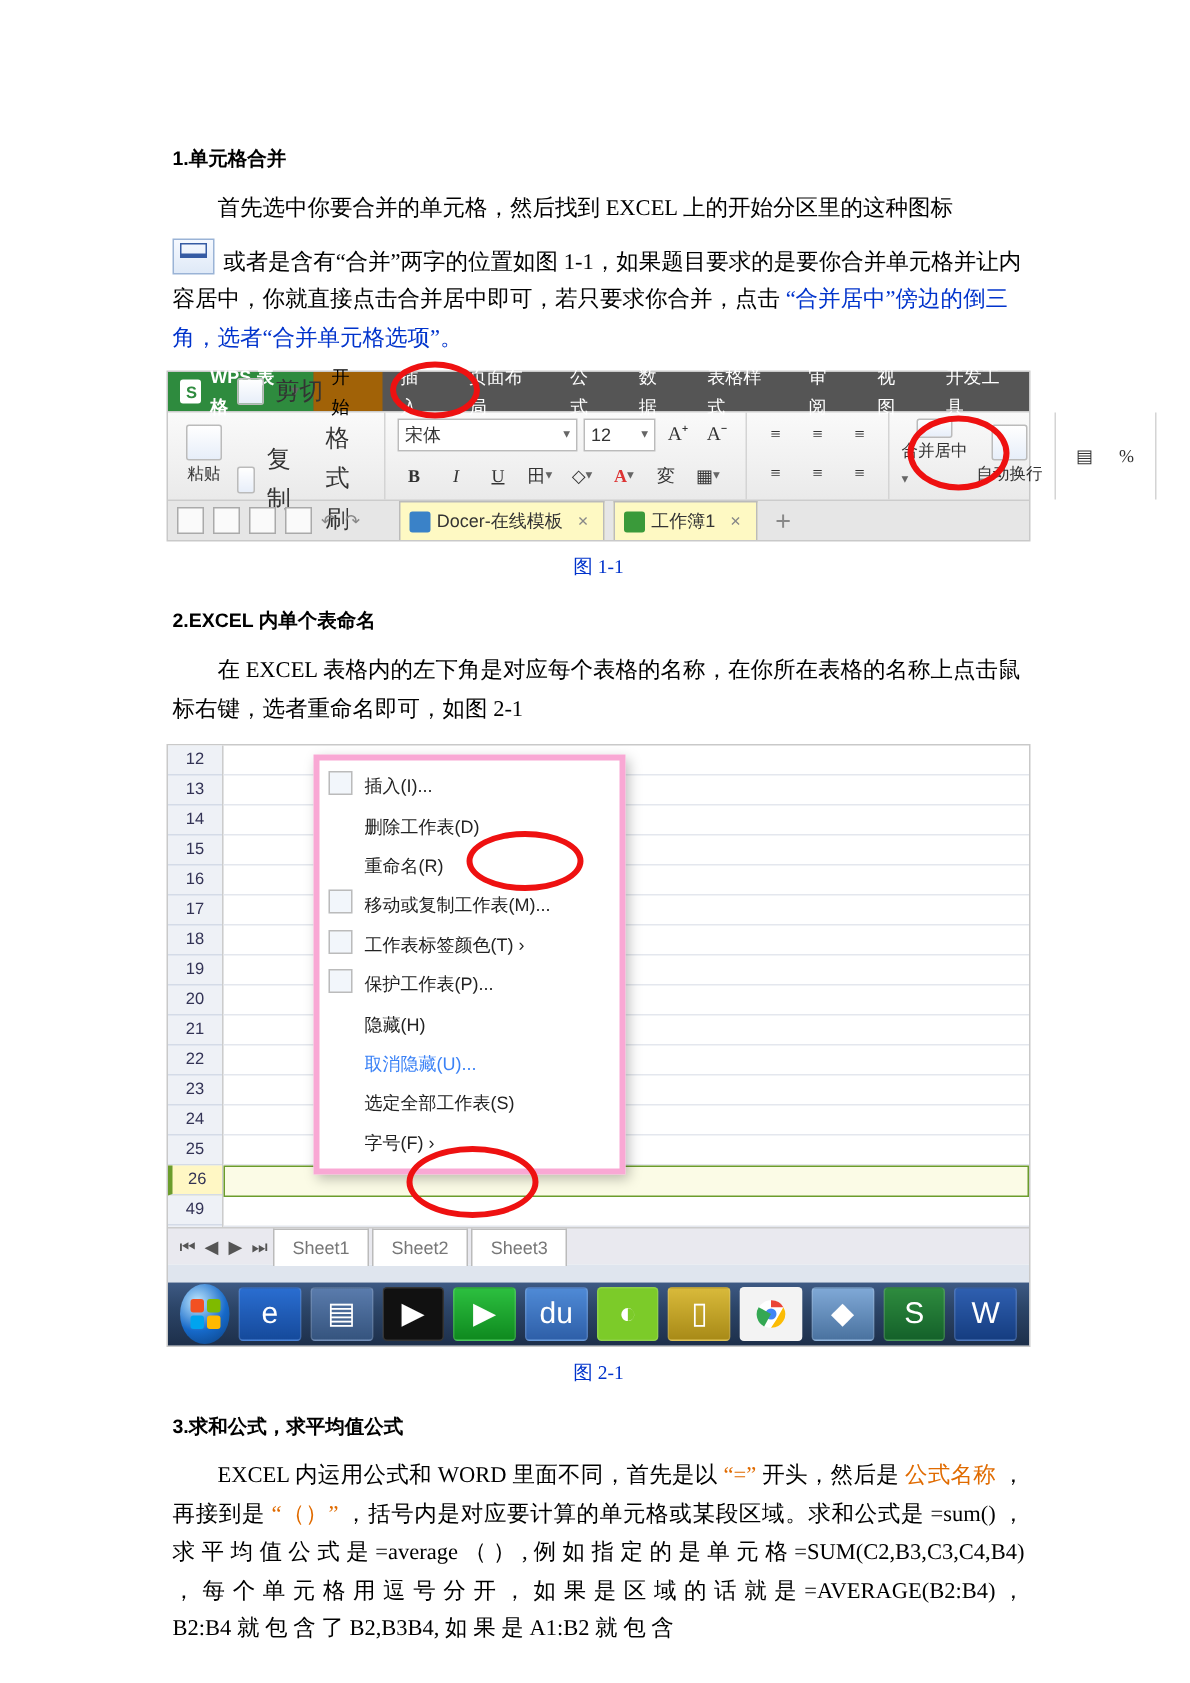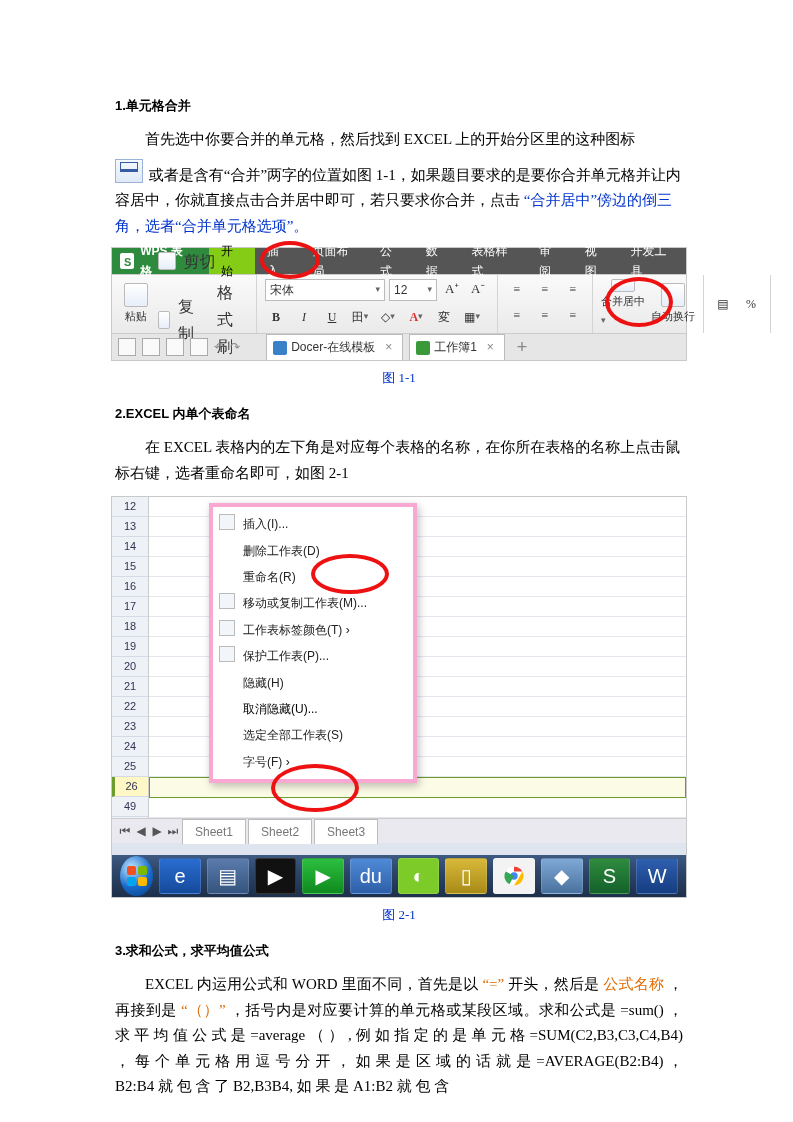--- a/index.html
+++ b/index.html
@@ -75,21 +75,21 @@
   .wps-logo .s {
     display:inline-block;width:16px;height:16px;margin-right:6px;
     background:#fff;border-radius:2px;position:relative;
   }
   .wps-logo .s::after{content:"S";color:#2e8b3e;font-size:11px;font-weight:bold;position:absolute;left:4px;top:0;}
   .tab {
     padding: 0 12px;
     display:flex;align-items:center;
     cursor:pointer;
   }
-  .tab.active { background:#84cc16; color:#000;font-family:Liberation Serif, serif; }
+  .tab.active { background:#a16207; color:#000;font-family:Liberation Serif, serif; }
   .ribbon-body {
     display:flex;
     background:linear-gradient(#fafafa,#eaeaea);
     height:58px;
     border-top:1px solid #ccc;
   }
   .grp {
     display:flex;
     align-items:center;
     padding:4px 8px;
@@ -123,21 +123,21 @@
   .fig1-wrap{position:relative;}
   .ring1{width:52px;height:30px;left:145px;top:-6px;}
   .ring2{width:60px;height:42px;left:490px;top:30px;}
   .tabbar {
     display:flex;align-items:center;height:26px;
     background:#e6e6e6;border-top:1px solid #ccc;padding:0 6px;gap:6px;
   }
   .tinyic{width:16px;height:16px;border:1px solid #aaa;background:#fafafa;}
   .doc-tab{
     display:flex;align-items:center;gap:4px;
-    background:#ffffff;border:1px solid #bbb;border-bottom:none;
+    background:#fef9c3;border:1px solid #bbb;border-bottom:none;
     padding:2px 10px 2px 6px;font-size:12px;
   }
   .doc-tab .x{color:#888;margin-left:6px;}
   .doc-tab .d{width:14px;height:14px;background:#3a82c8;border-radius:2px;}
   .doc-tab .g{width:14px;height:14px;background:#3a9a3a;border-radius:2px;}
   .plus{font-size:18px;color:#888;padding:0 6px;}
   
   .fig2-wrap{position:relative;margin:10px -4px 0 -4px;}
   .fig2{
     border:1px solid #c9c9c9;font-family:"Microsoft YaHei",Arial,sans-serif;
@@ -150,21 +150,21 @@
   .cells{flex:1;position:relative;}
   .cells .gridrow{height:19px;border-bottom:1px solid #e4e7ee;}
   .cells .gridrow.active{background:#fbfbe6;border:1px solid #6b9c2c;}
   .ctx{
     position:absolute;left:60px;top:6px;width:200px;
     background:#fff;border:4px solid #f9a8d4;
     box-shadow:2px 3px 8px rgba(0,0,0,.25);padding:4px 0;
   }
   .ctx .mi{padding:3px 12px 3px 30px;position:relative;cursor:pointer;font-size:12px;color:#222;}
   .ctx .mi .mic{position:absolute;left:6px;top:3px;width:14px;height:14px;border:1px solid #bbb;background:#f2f6fb;}
-  .ctx .mi.disabled{color:#000000;}
+  .ctx .mi.disabled{color:#3b82f6;}
   .sheet-tabs{
     display:flex;align-items:center;height:24px;background:#e9e9ef;
     border-top:1px solid #ccc;padding-left:6px;gap:2px;
   }
   .nav-ar{width:14px;height:14px;display:flex;align-items:center;justify-content:center;color:#555;}
   .stab{background:#fff;border:1px solid #bbb;border-bottom:none;padding:2px 12px;font-size:12px;color:#777;text-align:center;}
   .ring3{width:70px;height:32px;left:200px;top:58px;}
   .ring4{width:80px;height:40px;left:160px;top:268px;}
   .bottom-gap{height:12px;background:#dfe5ee;}
   .taskbar{

